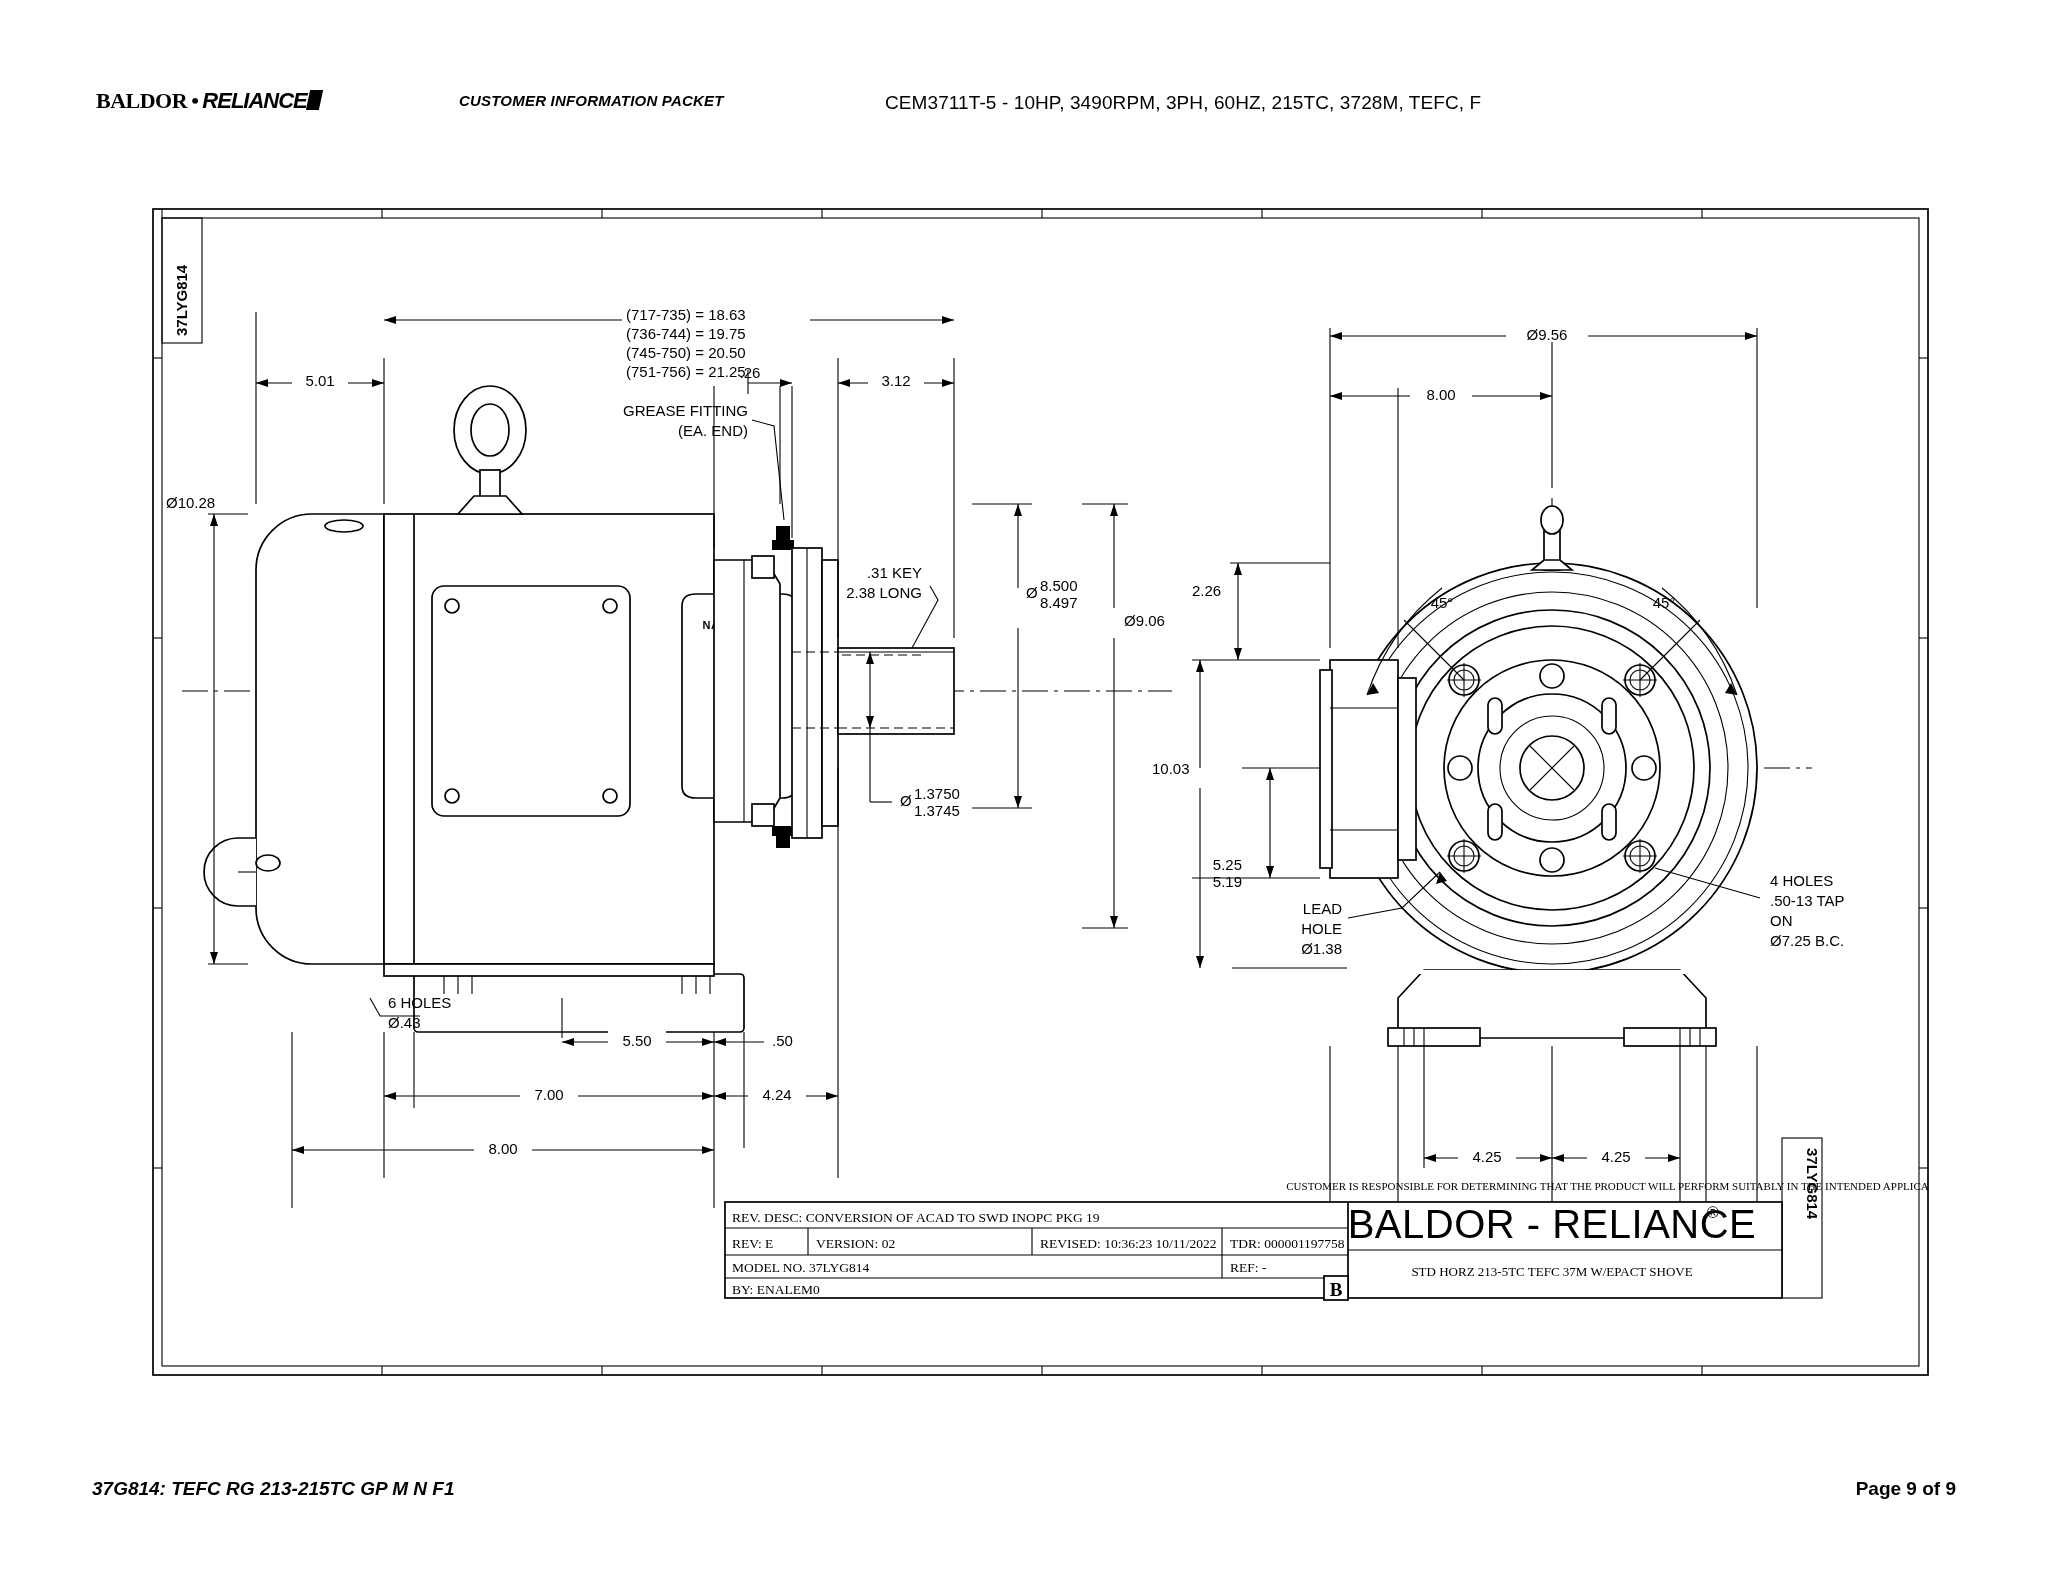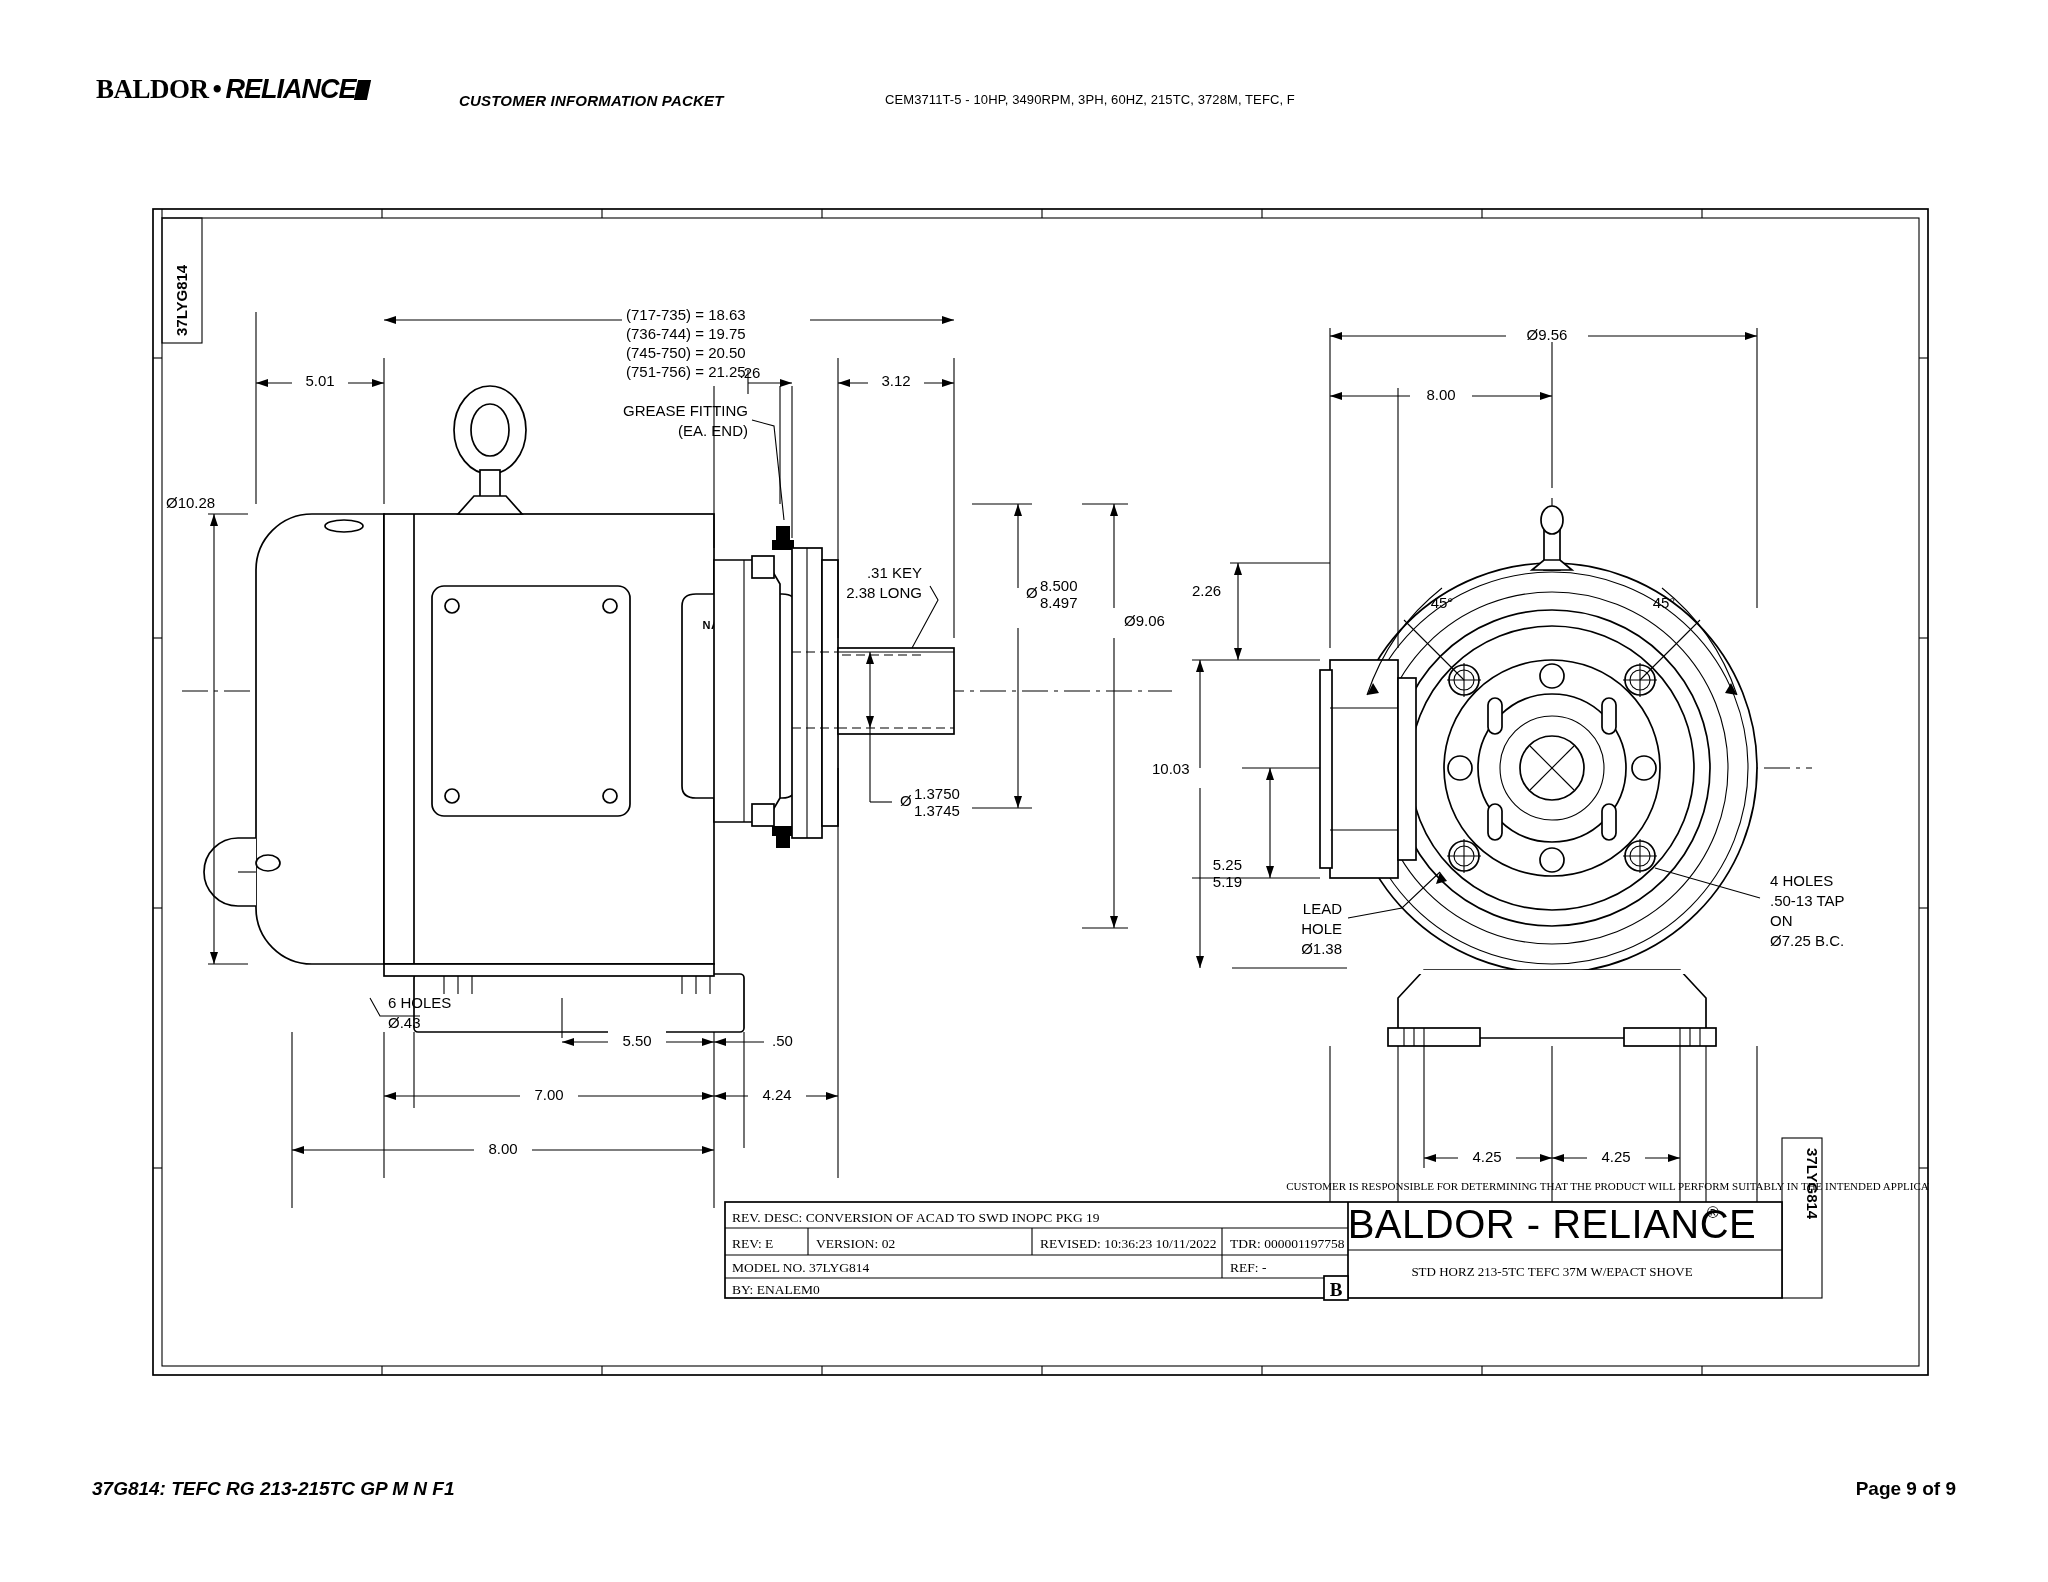--- a/index.html
+++ b/index.html
@@ -1,26 +1,26 @@
 <!DOCTYPE html>
 <html><head>
 <meta charset="utf-8">
 <style>
   html,body{margin:0;padding:0;background:#fff;}
   body{width:2048px;height:1582px;position:relative;font-family:"Liberation Sans",sans-serif;color:#000;overflow:hidden;}
   .page{position:absolute;inset:0;}
 
   
   #hdr{position:absolute;left:0;top:40px;width:2048px;height:50px;}
-  #logo{position:absolute;left:96px;top:34px;font-family:"Liberation Serif",serif;font-weight:bold;font-size:27px;letter-spacing:-.5px;white-space:nowrap;}
+  #logo{position:absolute;left:96px;top:48px;font-family:"Liberation Serif",serif;font-weight:bold;font-size:22px;letter-spacing:-.5px;white-space:nowrap;}
   #logo .ital{font-family:"Liberation Sans",sans-serif;font-style:italic;font-weight:bold;letter-spacing:-1px;}
   #logo .reg{display:inline-block;width:13px;height:20px;background:#000;vertical-align:-2px;margin-left:1px;
              transform:skewX(-12deg);}
   #cip{position:absolute;left:459px;top:52px;font-size:15px;font-weight:bold;letter-spacing:.2px;white-space:nowrap;font-style:italic;}
-  #spec{position:absolute;left:885px;top:52px;font-size:13px;letter-spacing:.1px;white-space:nowrap;}
+  #spec{position:absolute;left:885px;top:52px;font-size:19px;letter-spacing:.1px;white-space:nowrap;}
 
   
   #ftl{position:absolute;left:92px;top:1478px;font-size:19px;font-weight:bold;white-space:nowrap;font-style:italic;}
   #ftr{position:absolute;right:92px;top:1478px;font-size:19px;font-weight:bold;white-space:nowrap;}
 
   
   #sheet{position:absolute;left:152px;top:208px;width:1777px;height:1168px;}
   svg{display:block;}
   text{font-family:"Liberation Sans",sans-serif;fill:#000;}
   .dim{font-size:15px;}

